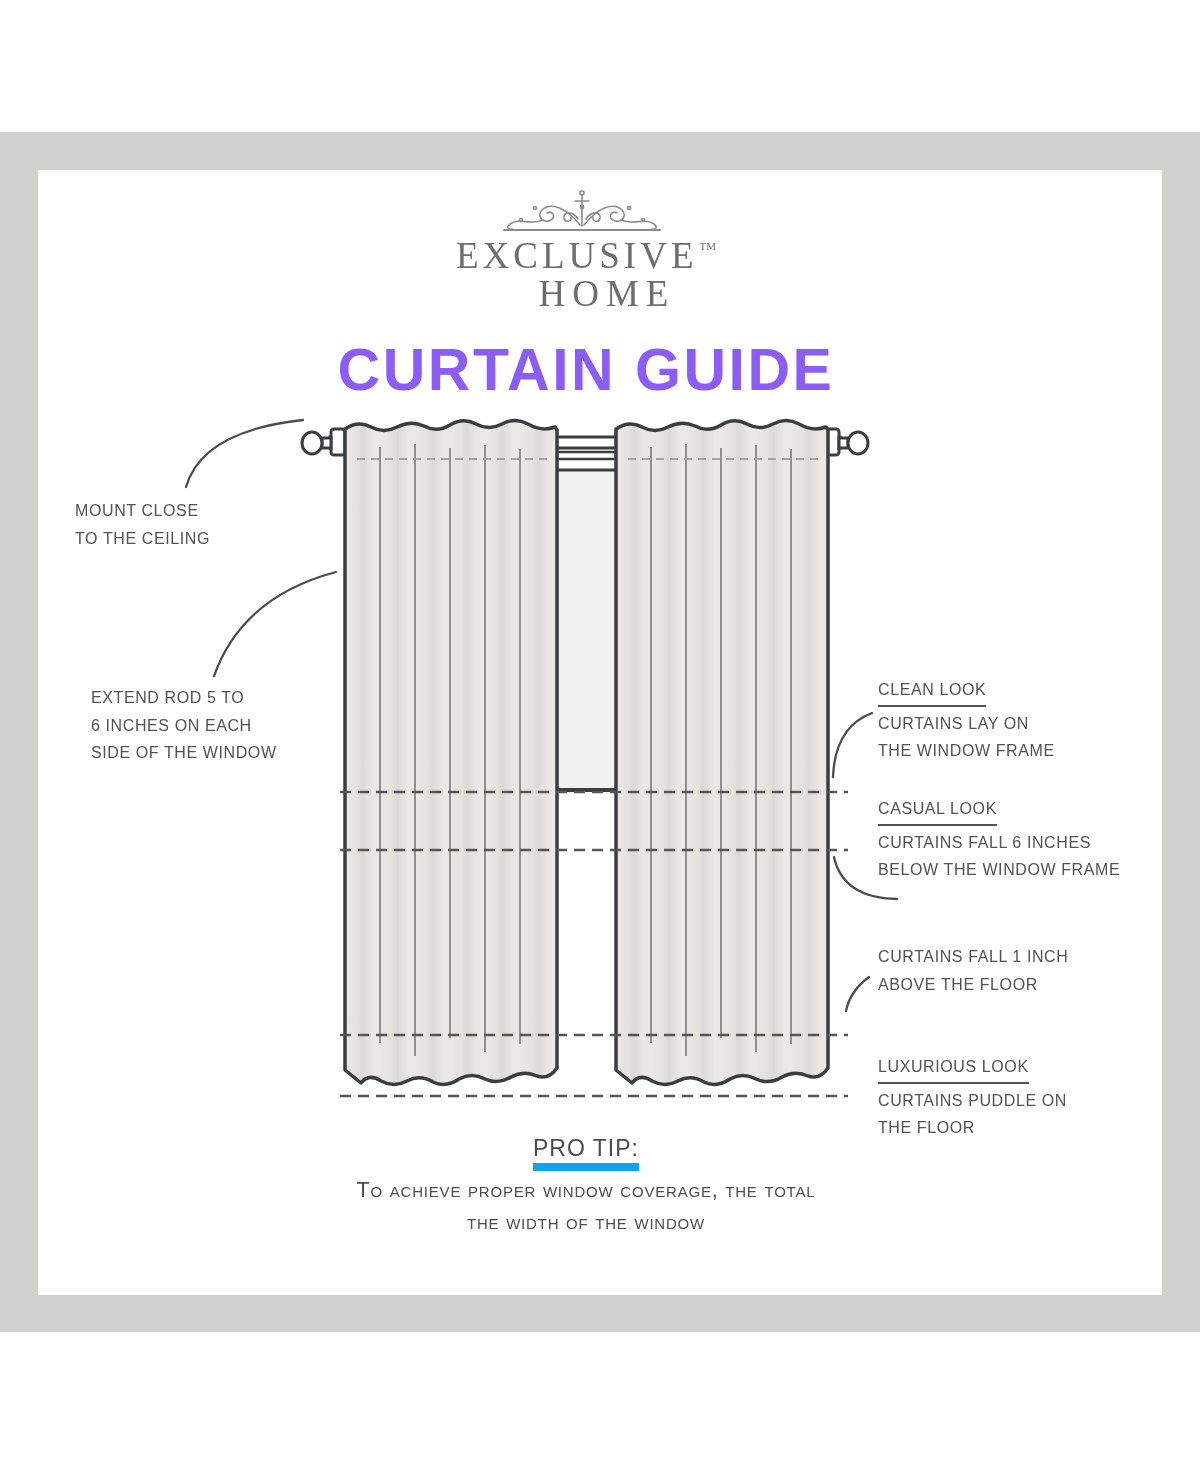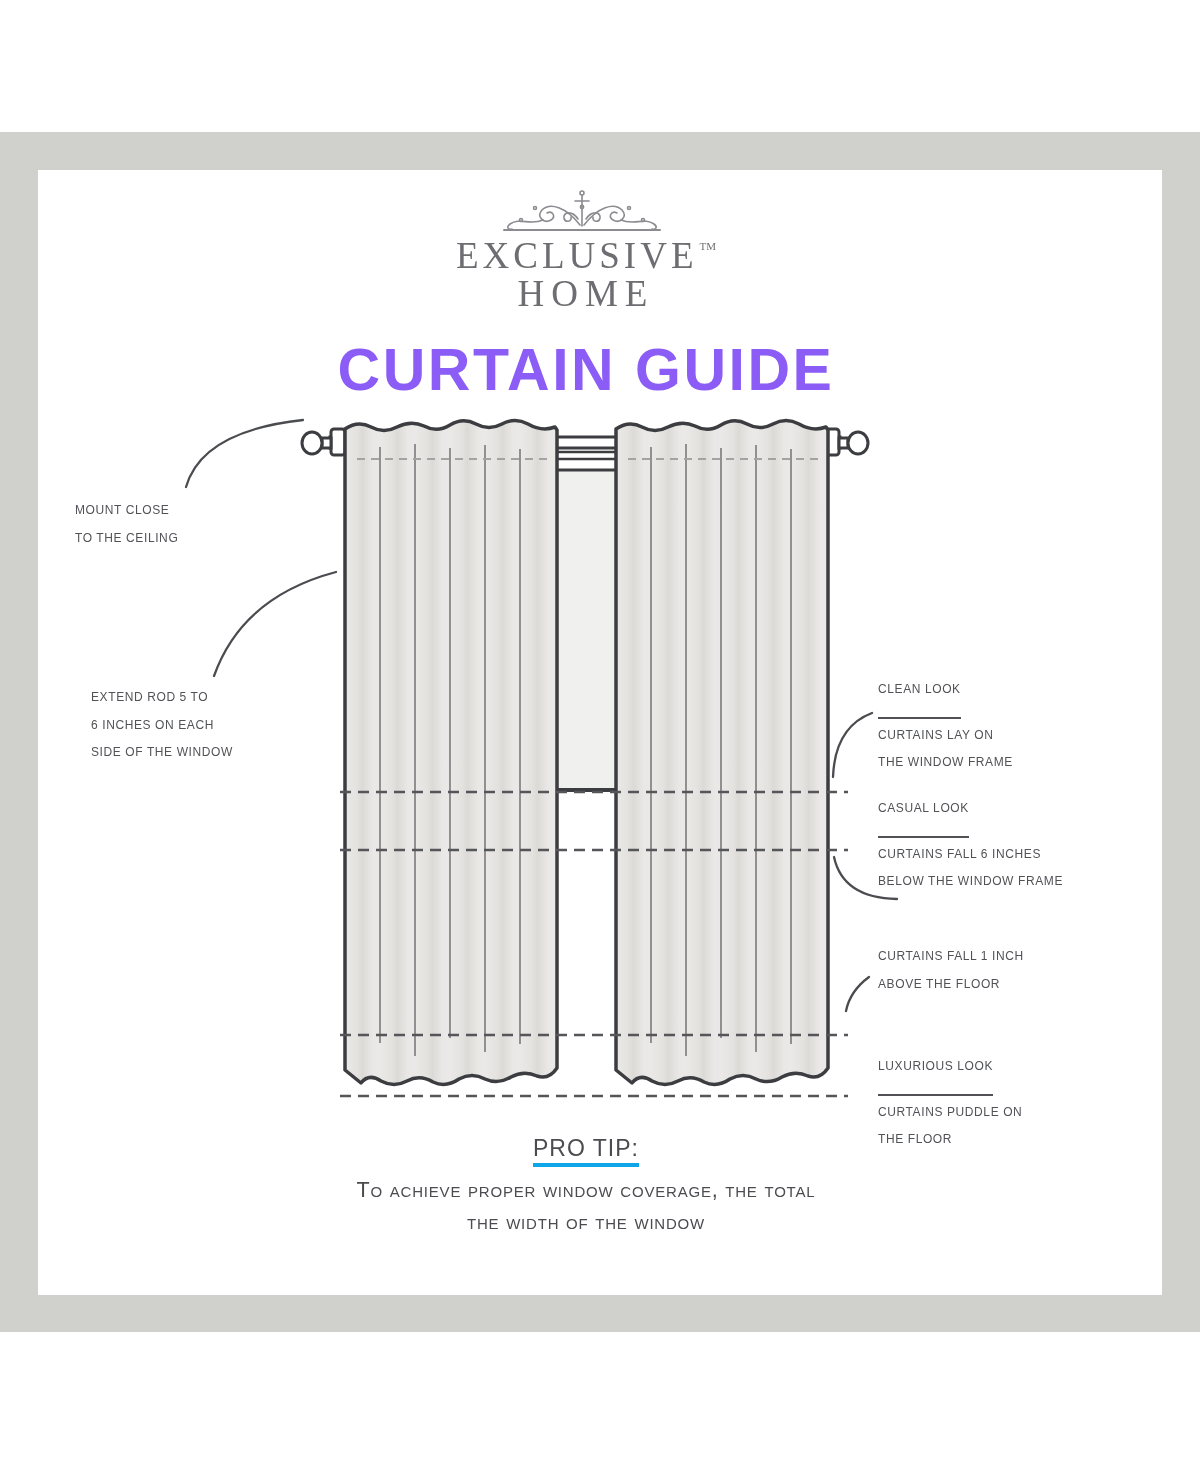--- a/index.html
+++ b/index.html
@@ -7,32 +7,32 @@
     width:1200px;height:1467px;position:relative;background:#ffffff;
     font-family:"Liberation Sans",sans-serif;color:#515256;
     -webkit-font-smoothing:antialiased;overflow:hidden;
   }
   .frame-band{position:absolute;left:0;top:132px;width:1200px;height:1200px;background:#d0d1cc;}
   .content-panel{position:absolute;left:38px;top:170px;width:1124px;height:1125px;background:#ffffff;}
   .abs{position:absolute;}
   .centered{left:0;width:1172px;text-align:center;}
   .brand-line1{top:234px;font-family:"Liberation Serif",serif;font-size:37px;letter-spacing:4px;color:#6e6e72;}
   .brand-line1 sup{font-size:11px;letter-spacing:0;vertical-align:18px;margin-left:2px;}
-  .brand-line2{top:272px;font-family:"Liberation Serif",serif;font-size:37px;letter-spacing:7px;color:#6e6e72;}
+  .brand-line2{top:272px;font-family:"Liberation Serif",serif;font-size:37px;letter-spacing:7px;color:#6e6e72;margin-left:21px;}
   .page-title{top:336px;font-size:59px;font-weight:bold;letter-spacing:2.5px;color:#8b5cf6;}
-  .note{font-size:12px;line-height:27.5px;letter-spacing:.6px;color:#515256;white-space:nowrap;}
-  .note .hd{display:inline-block;border-bottom:2px solid #515256;padding-bottom:13px;margin-bottom:3px;}
+  .note{font-size:16px;line-height:27.5px;letter-spacing:.6px;color:#515256;white-space:nowrap;}
+  .note .hd{display:inline-block;border-bottom:2px solid #515256;padding-bottom:1px;margin-bottom:3px;}
   .note-left-1{left:75px;top:497px;}
   .note-left-2{left:75px;top:684px;margin-left:16px;}
   .note-right-1{left:878px;top:676px;}
   .note-right-2{left:878px;top:795px;}
   .note-right-3{left:878px;top:943px;}
   .note-right-4{left:878px;top:1053px;}
   .protip-heading{top:1135px;font-size:23px;letter-spacing:1px;color:#4b4c50;}
-  .protip-heading span{display:inline-block;border-bottom:4px solid #0ea5e9;padding-bottom:1px;}
+  .protip-heading span{display:inline-block;border-bottom:8px solid #0ea5e9;padding-bottom:1px;}
   .protip-body{top:1174px;font-size:21.5px;font-variant:small-caps;letter-spacing:.8px;line-height:32px;color:#4b4c50;}
   svg{display:block;}
   .diagram-svg{position:absolute;left:0;top:0;pointer-events:none;}
 </style>
 </head>
 <body>
 
 <div class="frame-band"></div>
 <div class="content-panel"></div>
 

